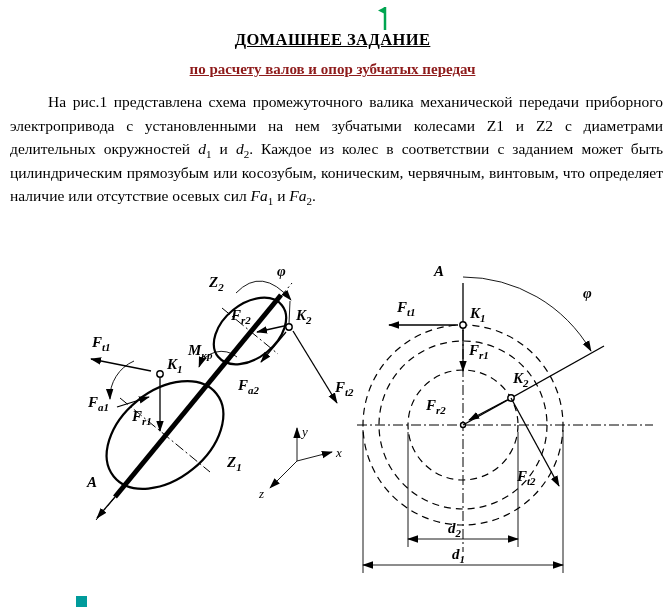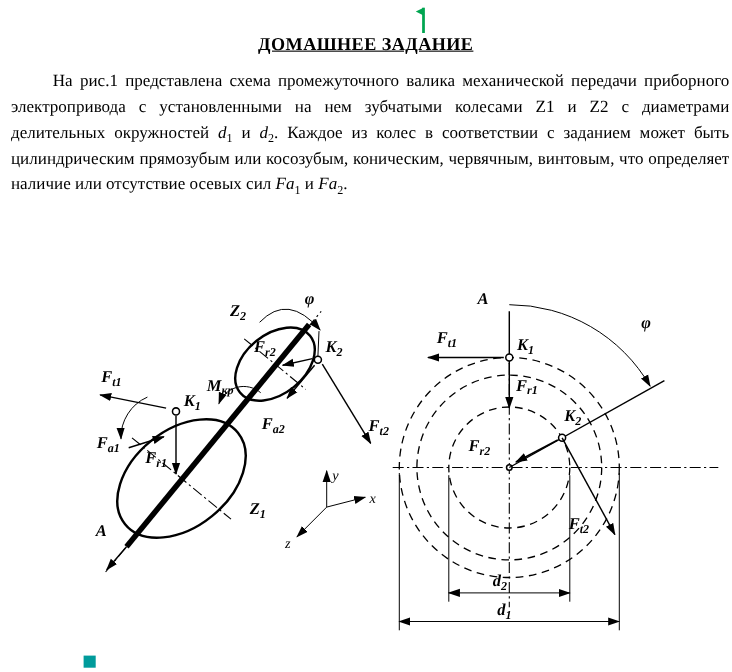--- a/index.html
+++ b/index.html
@@ -25,20 +25,21 @@
        font-size:15px;fill:#000;}
   .lbl .s{font-size:11px;}
   .ax{font-family:"Liberation Serif",serif;font-style:italic;font-size:13px;fill:#000;}
 </style>
 </head>
 <body>
 
 <div class="page">
 
   <h1 class="title">ДОМАШНЕЕ ЗАДАНИЕ</h1>
+  <h2 class="subtitle">по расчету валов и опор зубчатых передач</h2>
 
   <p class="para"><span>На рис.1 представлена схема промежуточного валика механической передачи приборного электропривода с установленными на нем зубчатыми колесами Z1 и Z2 с диаметрами делительных окружностей </span><i>d</i><sub>1</sub><span> и </span><i>d</i><sub>2</sub><span>. Каждое из колес в соответствии с заданием может быть цилиндрическим прямозубым или косозубым, коническим, червячным, винтовым, что определяет наличие или отсутствие осевых сил </span><i>Fa</i><sub>1</sub><span> и </span><i>Fa</i><sub>2</sub><span>.</span></p>
 
   <svg class="overlay" width="665" height="611" viewBox="0 0 665 611">
     <defs>
       <marker id="arr" viewBox="0 0 10 8" refX="9.2" refY="4" markerWidth="11" markerHeight="9" orient="auto-start-reverse" markerUnits="userSpaceOnUse">
         <path d="M0,0.6 L10,4 L0,7.4 z" fill="#000"></path>
       </marker>
     </defs>
 

